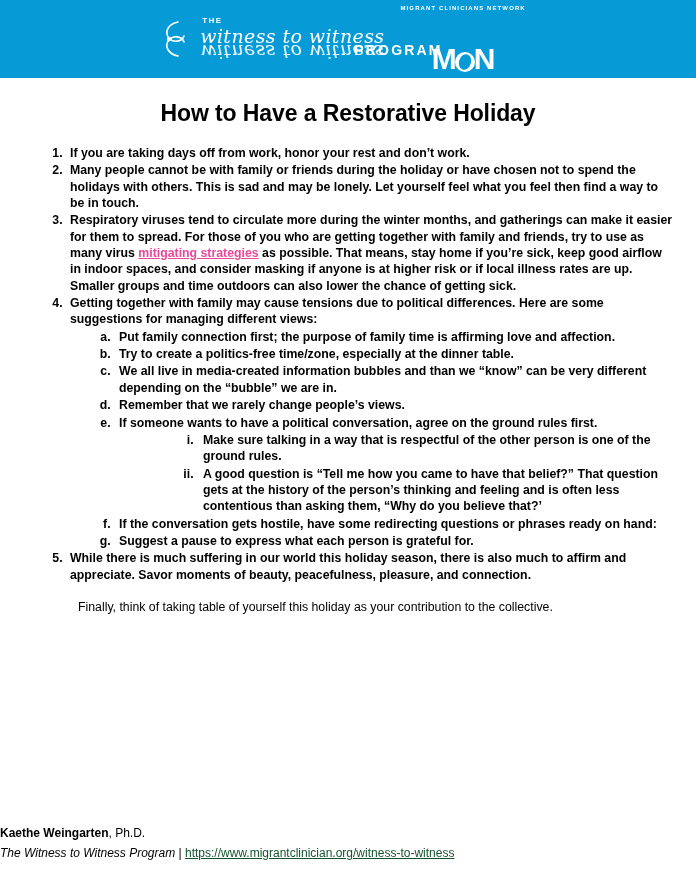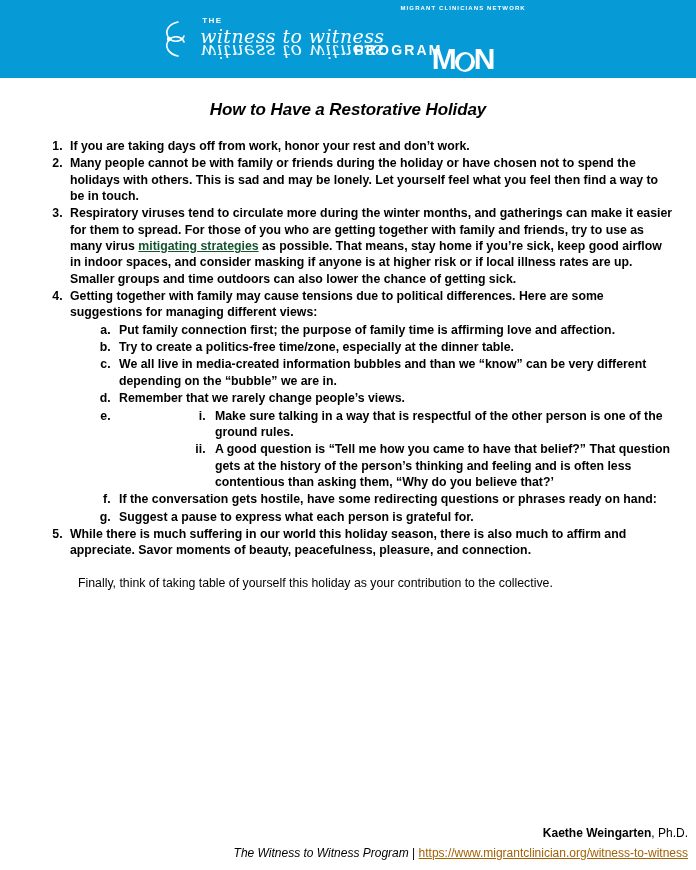--- a/index.html
+++ b/index.html
@@ -117,25 +117,24 @@
     background: #069bd7;
     transform: rotate(18deg);
   }
 
   
   .doc {
     padding: 0 22px;
   }
   h1.title {
     text-align: center;
-    font-size: 17px;
+    font-size: 23px;
     font-weight: 700;
     margin: 22px 0 18px 0;
     letter-spacing: -.1px;
-    font-style: italic;
   }
 
   ol.level1 {
     list-style: decimal;
     margin: 0 0 0 22px;
     padding: 0 0 0 22px;
     font-size: 12.3px;
     line-height: 1.33;
   }
   ol.level1 > li {
@@ -153,63 +152,62 @@
     padding-left: 5px;
   }
   ol.level3 {
     list-style: lower-roman;
     margin: 0 0 0 58px;
     padding: 0 0 0 20px;
   }
   ol.level3 > li {
     margin-top: 1px;
     padding-left: 6px;
-    margin-left: 12px;
   }
   ol.level3 > li::marker {
     
   }
 
   a.inline-link {
-    color: #14532d;
+    color: #ec4899;
     text-decoration: underline;
   }
 
   .closing {
     font-size: 12.3px;
     line-height: 1.33;
     margin: 16px 0 0 56px;
   }
 
   
   .footer {
     position: absolute;
     left: 0;
-    right: 8px;
+    right: 16px;
     bottom: 10px;
-    text-align: right;
+    text-align: left;
     font-size: 12px;
   }
   .footer-name {
     margin-bottom: 6px;
   }
   .footer-name b {
     font-weight: 700;
   }
   .footer-line {
     font-size: 12px;
   }
   .footer-line .prog {
     font-style: italic;
   }
   .footer-line .sep {
     color: #000;
   }
   .footer-line a {
-    color: #a16207;
+    color: #14532d;
     text-decoration: underline;
   }
 </style>
 </head>
 <body>
 
 <div class="banner">
   <div class="banner-inner">
 
     <div class="w2w-logo">
@@ -265,20 +263,21 @@
         <li>
           <span>Try to create a politics-free time/zone, especially at the dinner table.</span>
         </li>
         <li>
           <span>We all live in media-created information bubbles and than we “know” can be very different depending on the “bubble” we are in.</span>
         </li>
         <li>
           <span>Remember that we rarely change people’s views.</span>
         </li>
         <li>
+          <span>If someone wants to have a political conversation, agree on the ground rules first.</span>
           <ol class="level3">
             <li>
               <span>Make sure talking in a way that is respectful of the other person is one of the ground rules.</span>
             </li>
             <li>
               <span>A good question is “Tell me how you came to have that belief?” That question gets at the history of the person’s thinking and feeling and is often less contentious than asking them, “Why do you believe that?’</span>
             </li>
           </ol>
         </li>
         <li>

